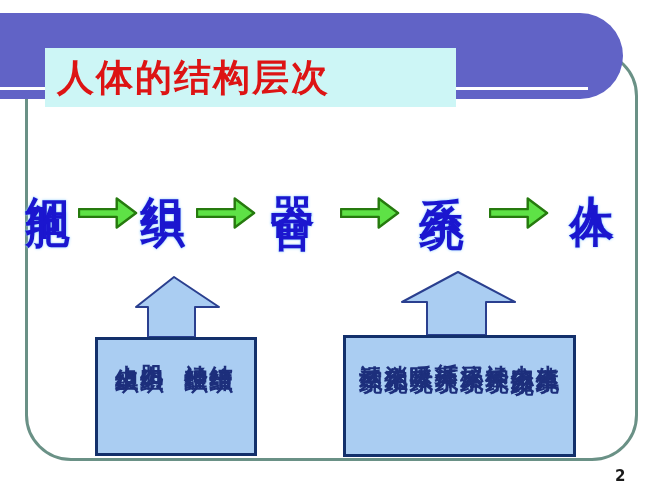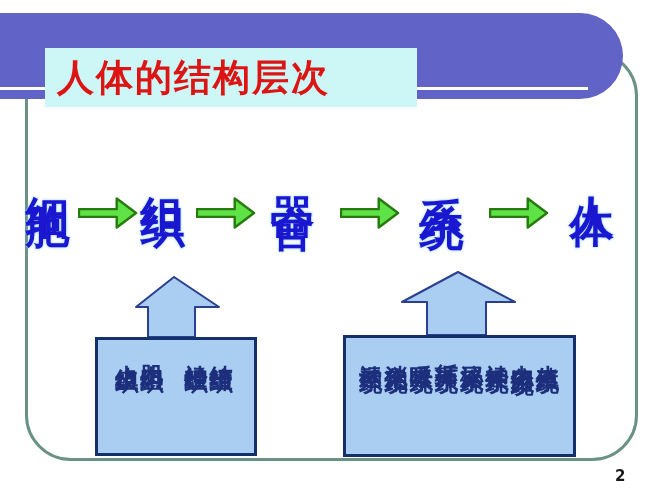--- a/index.html
+++ b/index.html
@@ -16,21 +16,21 @@
   
   .banner {
     position:absolute; left:0; top:13px; width:623px; height:86px;
     background:#6163c6; border-radius:0 44px 44px 0;
   }
   .banner-line {
     position:absolute; left:0; top:87px; width:588px; height:3px;
     background:#ffffff;
   }
   .title-box {
-    position:absolute; left:45px; top:48px; width:372px; height:59px;
+    position:absolute; left:45px; top:48px; width:411px; height:59px;
     background:#cdf6f6; display:flex; align-items:center;
   }
   .title-box span {
     padding-left:12px; font-size:37px; font-weight:bold; color:#dd1414;
     letter-spacing:2px; white-space:nowrap;
   }
   
   .flow-word {
     position:absolute; top:161px; height:120px;
     writing-mode:vertical-rl; text-orientation:upright;

